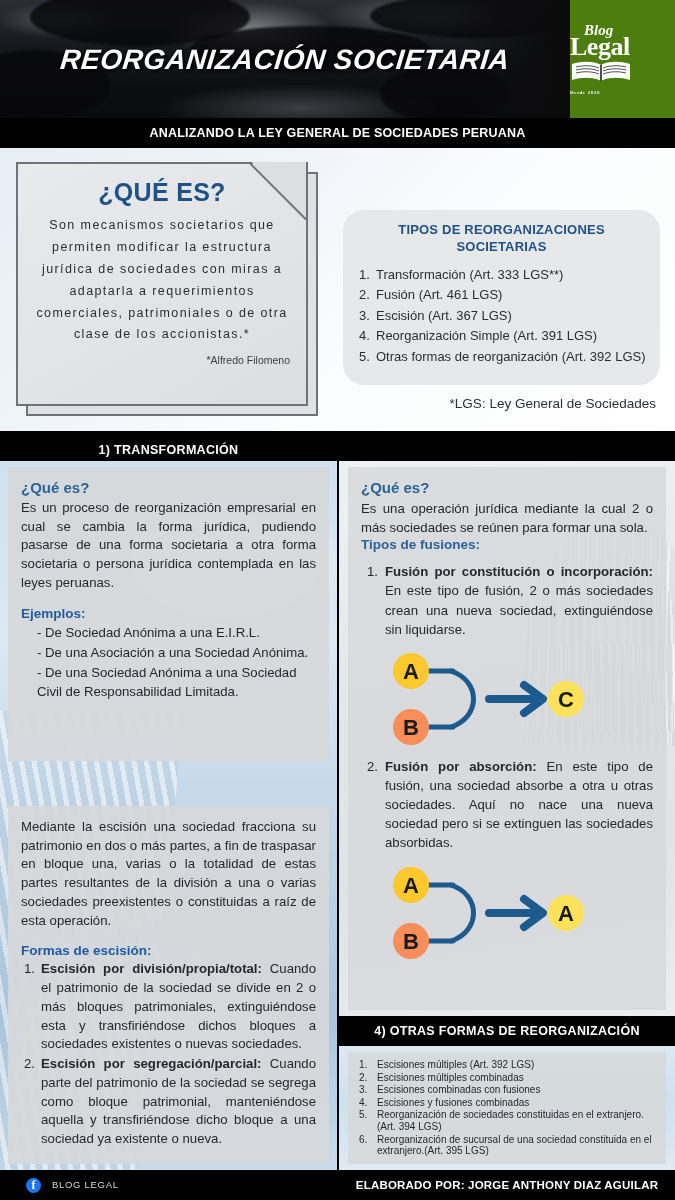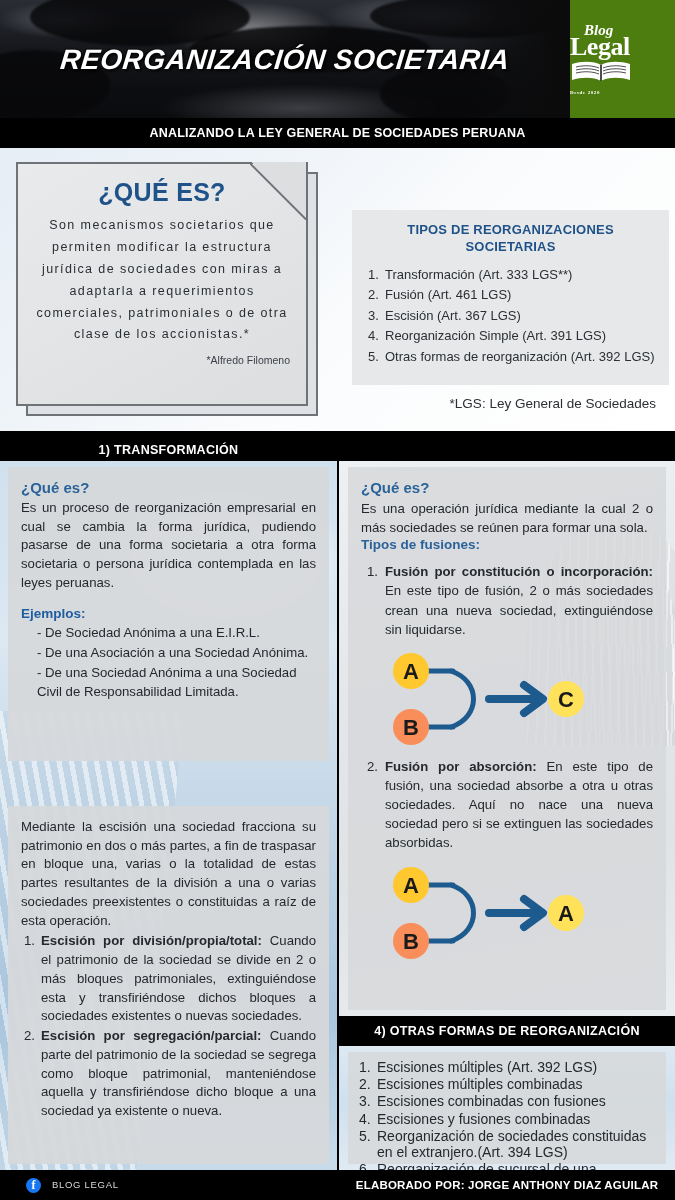--- a/index.html
+++ b/index.html
@@ -115,22 +115,22 @@
     text-align:center; color:#2b2f33; font-size:12.5px; line-height:1.75;
     letter-spacing:1.4px; padding:0 4px;
   }
   .queses .src {
     text-align:right; color:#3c4147; font-size:10.5px; margin-top:8px;
     letter-spacing:0; padding-right:4px;
   }
 
   
   .tipos {
-    position:absolute; left:352px; top:62px; width:317px; height:175px;
-    background:#e7e8e9; padding:12px 14px 8px 14px;
+    position:absolute; left:343px; top:62px; width:317px; height:175px;
+    background:#e7e8e9; padding:12px 14px 8px 14px;border-radius:21px;
   }
   .tipos h3 {
     text-align:center; color:#1f5289; font-size:13px; font-weight:bold;
     line-height:1.3; margin-bottom:9px; letter-spacing:.2px;
   }
   .tipos ol { list-style:none; counter-reset:t; }
   .tipos ol li {
     counter-increment:t; color:#2b2f33; font-size:13px; line-height:1.5;
     padding-left:19px; position:relative; margin-bottom:1px;
   }
@@ -233,21 +233,21 @@
   .otras-bg {
     position:absolute; left:339px; top:1046px; width:336px; height:124px;
     background:linear-gradient(180deg,#dce9f3 0%, #cfe0ee 45%, #dfeaf3 100%);
   }
   .otras-card {
     position:absolute; left:9px; top:6px; width:318px; height:112px;
     background:rgba(214,216,218,.86); padding:7px 10px 5px 10px;
   }
   .otras-card ol { list-style:none; counter-reset:o; }
   .otras-card ol li {
-    counter-increment:o; color:#25292d; font-size:14px; line-height:1.16;
+    counter-increment:o; color:#25292d; font-size:10px; line-height:1.16;
     padding-left:19px; position:relative; margin-bottom:1px;
   }
   .otras-card ol li:before { content:counter(o) "."; position:absolute; left:1px; top:0; }
 
   
   .footer {
     position:absolute; left:0; top:1170px; width:675px; height:30px; background:#000;
   }
   .fb-icon {
     position:absolute; left:26px; top:8px; width:15px; height:15px;
@@ -346,20 +346,21 @@
       <div class="sublabel">Ejemplos:</div>
       <div class="dashlist">
         <div>- De Sociedad Anónima  a una E.I.R.L.</div>
         <div>- De una Asociación a una Sociedad Anónima.</div>
         <div>- De una Sociedad Anónima a una Sociedad Civil de Responsabilidad Limitada.</div>
       </div>
     </div>
 
     <div class="card card-escis">
       <p>Mediante la escisión una sociedad fracciona su patrimonio en dos o más partes, a fin de traspasar en bloque una, varias o la totalidad de estas partes resultantes de la división a una o varias sociedades preexistentes o constituidas a raíz de esta operación.</p>
+      <div class="sublabel">Formas de escisión:</div>
       <ol class="numlist">
         <li><b>Escisión por división/propia/total:</b><span> Cuando el patrimonio de la sociedad se divide en 2 o más bloques patrimoniales, extinguiéndose esta y transfiriéndose dichos bloques a sociedades existentes o nuevas sociedades.</span></li>
         <li><b>Escisión por segregación/parcial:</b><span> Cuando parte del patrimonio de la sociedad se segrega como bloque patrimonial, manteniéndose aquella y transfiriéndose dicho bloque a una sociedad ya existente o nueva.</span></li>
       </ol>
     </div>
   </div>
 
   <div class="right-bg">
     <div class="dome"></div>
     <div class="dome2"></div>

